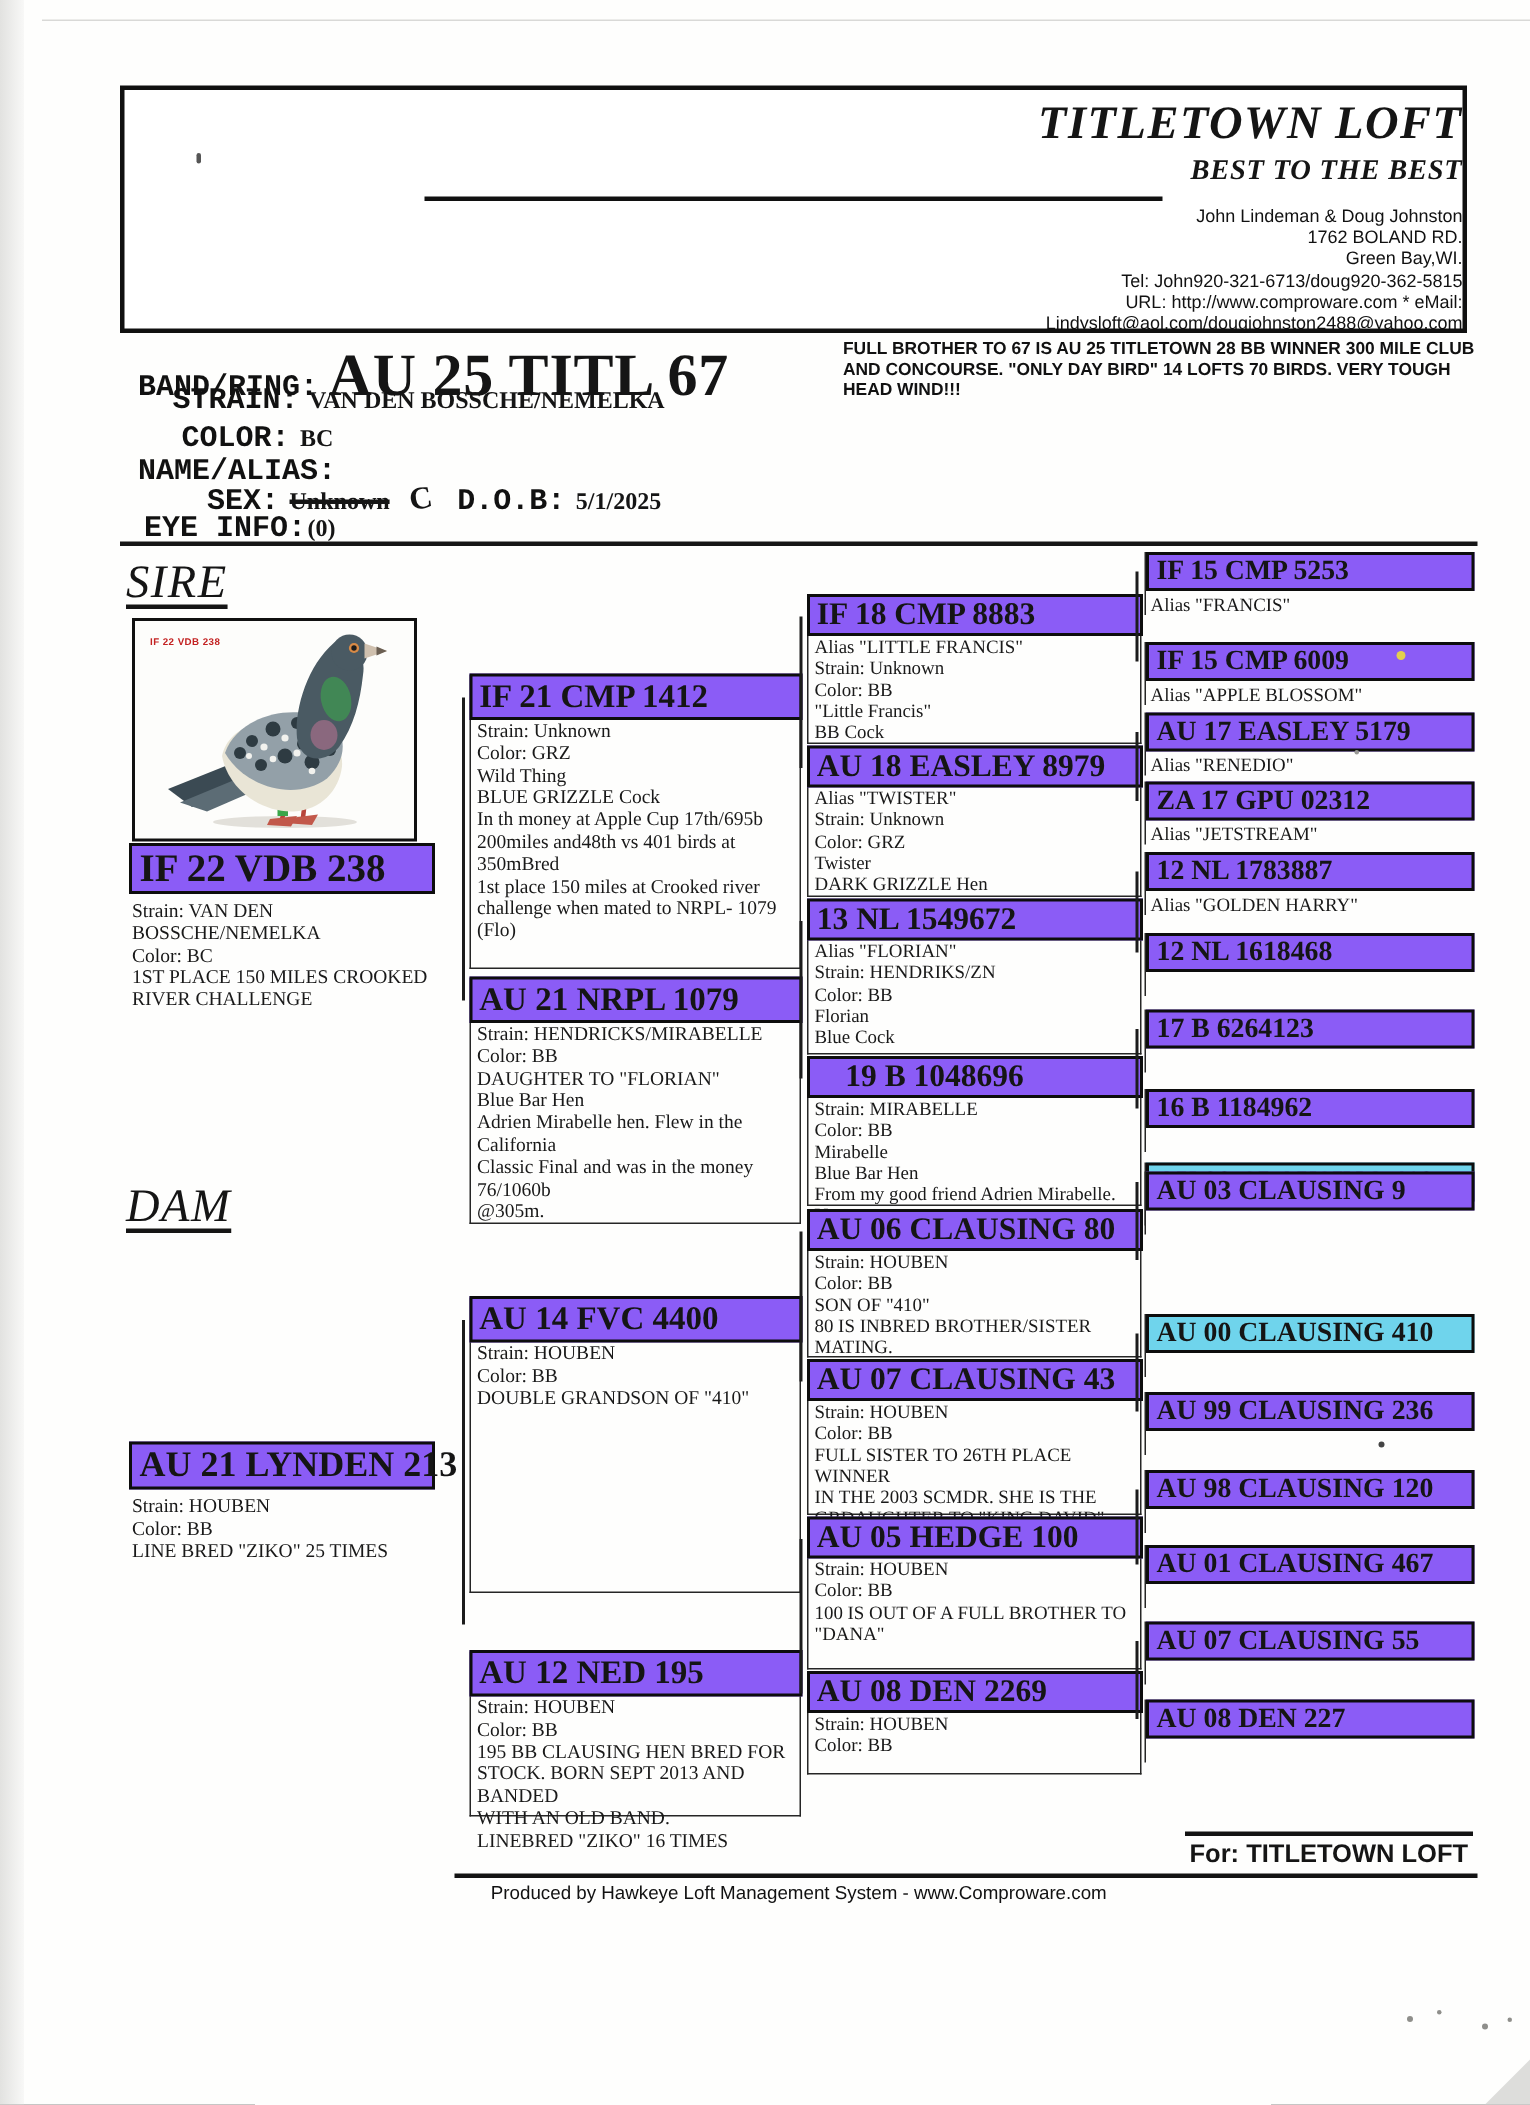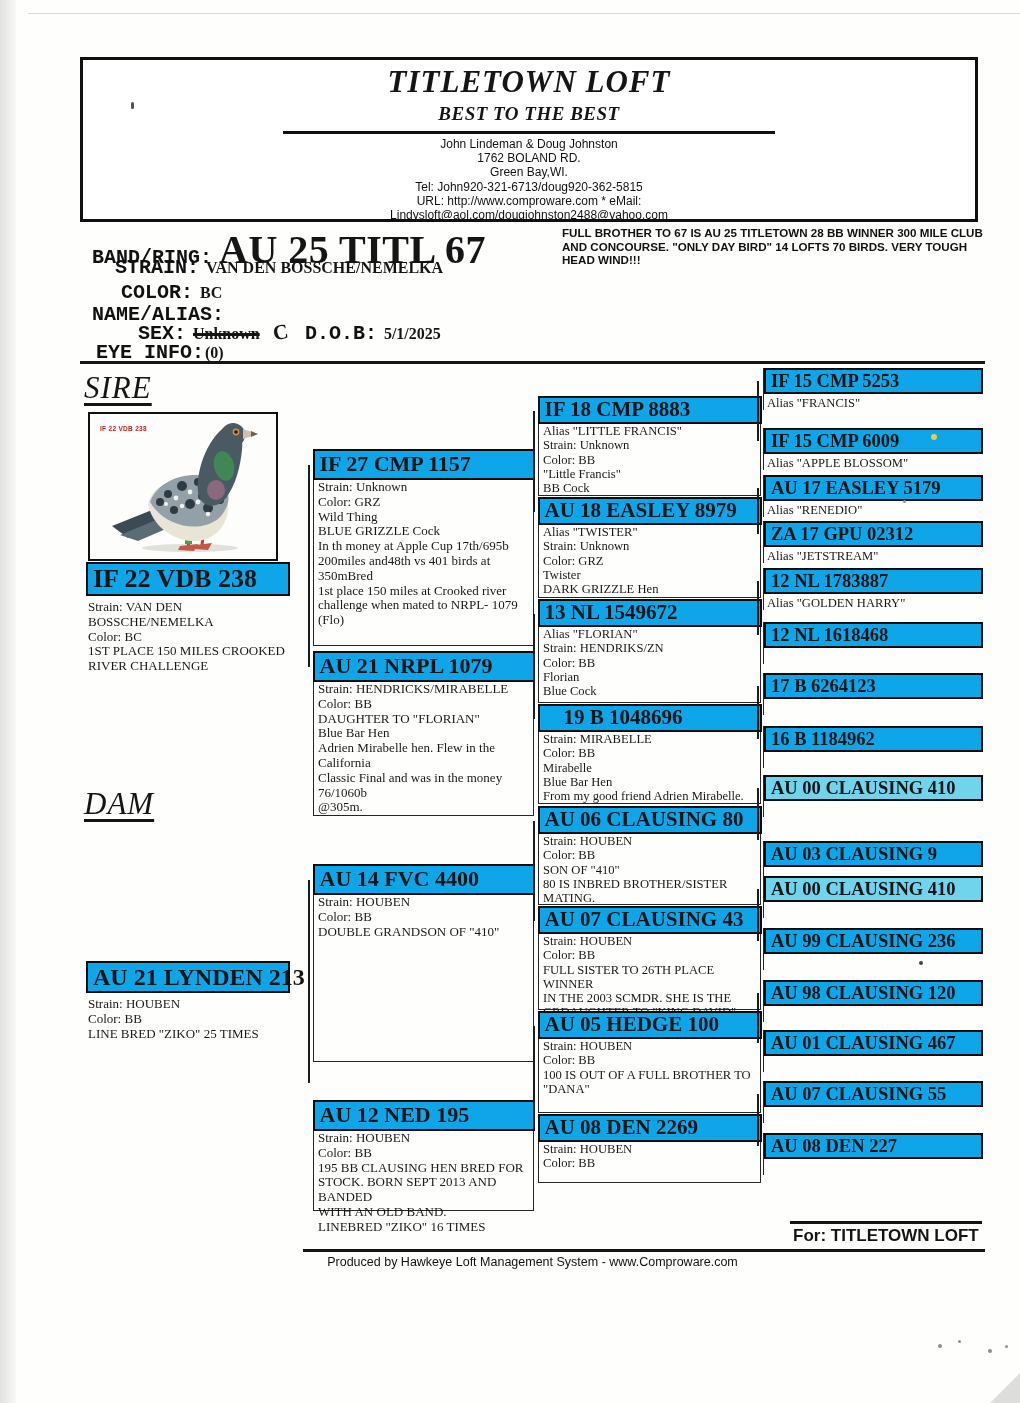--- a/index.html
+++ b/index.html
@@ -4,21 +4,21 @@
 <style>
   html,body{margin:0;padding:0;background:#9a9a9a;}
   .page{position:relative;width:1020px;height:1403px;background:#fefefd;
         font-family:"Liberation Serif",serif;color:#151515;overflow:hidden;margin:0 auto;}
   .left-strip{position:absolute;left:0;top:0;width:16px;height:100%;
         background:linear-gradient(90deg,#e2e2e0,#f8f8f7);}
   .top-scanline{position:absolute;left:28px;top:13px;width:992px;height:1px;background:#d9d9d7;}
 
   
   .header-box{position:absolute;left:80px;top:57px;width:898px;height:165px;
-        border:3px solid #101010;box-sizing:border-box;text-align:center;background:#fff;}
+        border:3px solid #101010;box-sizing:border-box;text-align:right;background:#fff;}
   .hb-title{font-size:31px;font-weight:bold;font-style:italic;letter-spacing:1px;margin-top:4px;}
   .hb-sub{font-size:19px;font-weight:bold;font-style:italic;margin-top:3px;letter-spacing:.5px;}
   .hb-divider{width:492px;height:3px;background:#101010;margin:6px auto 3px auto;}
   .hb-contact div{font-family:"Liberation Sans",sans-serif;font-size:12px;line-height:14.2px;color:#111;}
 
   
   .info-row{position:absolute;display:flex;align-items:baseline;gap:7px;white-space:nowrap;}
   .lbl{font-family:Liberation Mono, monospace;font-weight:bold;font-size:20px;color:#111;}
   .val-big{font-size:40px;font-weight:bold;letter-spacing:.5px;}
   .val{font-size:16px;font-weight:bold;}
@@ -33,21 +33,21 @@
   .section-heading{position:absolute;font-size:31px;font-style:italic;letter-spacing:1px;
         text-decoration:underline;text-underline-offset:5px;font-weight:500;}
 
   
   .photo-box{position:absolute;left:88px;top:412px;width:190px;height:149px;
         border:2.5px solid #101010;box-sizing:border-box;background:#fdfdfb;}
   .photo-caption{position:absolute;left:10px;top:11px;color:#c32222;
         font-family:"Liberation Sans",sans-serif;font-weight:bold;font-size:6.5px;letter-spacing:.3px;}
 
   
-  .nbox{border:2px solid #0d0d0d;background:#0ea5e9;box-sizing:border-box;display:flex;
+  .nbox{border:2px solid #0d0d0d;background:#8b5cf6;box-sizing:border-box;display:flex;
         align-items:center;padding-left:5px;font-weight:bold;white-space:nowrap;overflow:visible;}
   .nbox.hl{background:#6fd4ec;}
   .entry{position:absolute;box-sizing:border-box;}
   .bordered{border-left:1.5px solid #262626;border-right:1.5px solid #262626;border-bottom:1.5px solid #262626;}
   .details{padding:2px 4px 0 4px;}
   .dl{font-size:13px;line-height:14.8px;color:#191919;}
 
   .c1{left:86px;width:204px;}
   .n1{height:34px;font-size:26px;}
   .c1-details{position:absolute;left:88px;width:214px;}
@@ -191,21 +191,21 @@
   <div class="entry c1" style="top:961px;">
     <div class="nbox n1" style="font-size:24px;height:32px;">AU 21 LYNDEN 213</div>
   </div>
   <div class="c1-details" style="top:997px;">
     <div class="dl">Strain: HOUBEN</div>
     <div class="dl">Color: BB</div>
     <div class="dl">LINE BRED "ZIKO" 25 TIMES</div>
   </div>
 
   <div class="entry c2 bordered" style="top:450px;height:196px;">
-    <div class="nbox n2" style="margin:-1.5px;">IF 27 CMP 1157</div>
+    <div class="nbox n2" style="margin:-1.5px;">IF 21 CMP 1412</div>
     <div class="details">
       <div class="dl">Strain: Unknown</div>
       <div class="dl">Color: GRZ</div>
       <div class="dl">Wild Thing</div>
       <div class="dl">BLUE GRIZZLE Cock</div>
       <div class="dl">In th money at Apple Cup 17th/695b</div>
       <div class="dl">200miles and48th vs 401 birds at 350mBred</div>
       <div class="dl">1st place 150 miles at Crooked river</div>
       <div class="dl">challenge when mated to NRPL- 1079 (Flo)</div>
     </div>
@@ -358,21 +358,21 @@
     <div class="alias"></div>
   </div>
   <div class="entry4" style="top:726px;">
     <div class="nbox n4">16 B 1184962</div>
     <div class="alias"></div>
   </div>
   <div class="entry4" style="top:775px;">
     <div class="nbox n4 hl">AU 00 CLAUSING 410</div>
     <div class="alias"></div>
   </div>
-  <div class="entry4" style="top:841px;">
+  <div class="entry4" style="top:781px;">
     <div class="nbox n4">AU 03 CLAUSING 9</div>
     <div class="alias"></div>
   </div>
   <div class="entry4" style="top:876px;">
     <div class="nbox n4 hl">AU 00 CLAUSING 410</div>
     <div class="alias"></div>
   </div>
   <div class="entry4" style="top:928px;">
     <div class="nbox n4">AU 99 CLAUSING 236</div>
     <div class="alias"></div>

